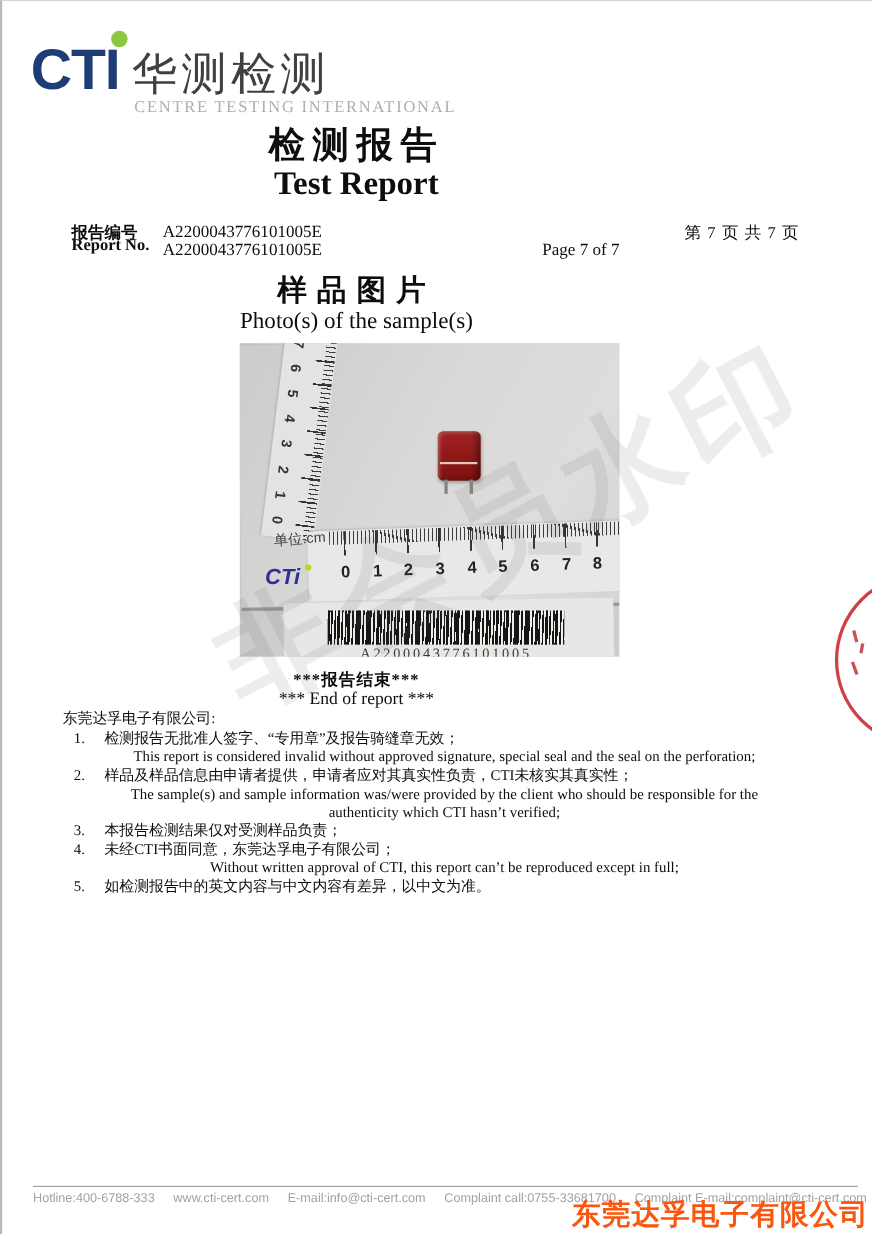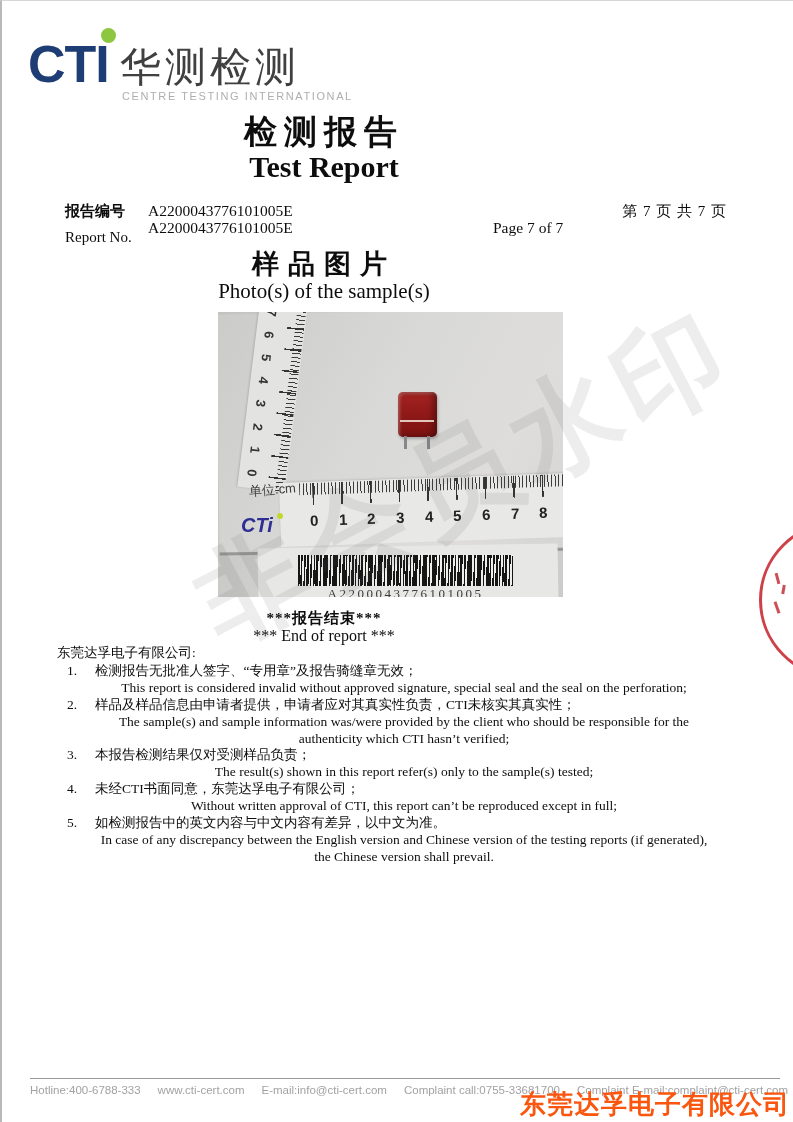--- a/index.html
+++ b/index.html
@@ -12,29 +12,29 @@
   .center{left:0;width:648px;text-align:center;}
 
   
   .page-edge{left:0;top:0;width:791px;height:1121px;pointer-events:none;
     border-left:2px solid #b9b9b9;border-top:1px solid #d6d6d6;border-right:1px solid #e2e2e2;}
 
   
   .logo-cti{left:28px;top:34px;font:bold 52px "Liberation Sans",sans-serif;color:#1d3d74;letter-spacing:-1px;}
   .logo-dot{left:101px;top:28px;width:15px;height:15px;border-radius:50%;background:#8dc63f;}
   .logo-cn{left:120px;top:40px;font-family:Liberation Mono, monospace;font-weight:500;font-size:41px;color:#404040;letter-spacing:4px;}
-  .logo-sub{left:122px;top:90px;font-family:Liberation Sans, sans-serif;font-size:11px;color:#aeaeae;letter-spacing:1.6px;}
+  .logo-sub{left:122px;top:90px;font-family:Liberation Serif, serif;font-size:15px;color:#aeaeae;letter-spacing:1.6px;}
 
   
   .title-cn{top:110px;font-size:33px;font-weight:bold;letter-spacing:7px;}
   .title-en{top:150px;font-size:30px;font-weight:bold;}
 
   
   .rn-label1{left:65px;top:202px;font-size:15px;font-weight:bold;}
-  .rn-label2{left:65px;top:229px;font-size:15px;font-weight:normal;}
+  .rn-label2{left:65px;top:215px;font-size:15px;font-weight:bold;}
   .rn-val1{left:148px;top:202px;font-size:15.5px;}
   .rn-val2{left:148px;top:219px;font-size:15.5px;}
   .pg-cn{left:493px;top:202px;width:234px;text-align:right;font-size:15px;letter-spacing:1px;}
   .pg-en{left:493px;top:219px;width:234px;text-align:left;font-size:15.5px;}
 
   
   .sec-cn{top:246px;font-size:27px;font-weight:600;letter-spacing:9px;}
   .sec-en{top:279px;font-size:21px;}
 
   
@@ -186,31 +186,29 @@
     <div class="stmt-en">This report is considered invalid without approved signature, special seal and the seal on the perforation;</div>
   </div>
   <div class="stmt-item">
     <span class="stmt-num">2.</span>
     <div class="stmt-cn">样品及样品信息由申请者提供，申请者应对其真实性负责，CTI未核实其真实性；</div>
     <div class="stmt-en">The sample(s) and sample information was/were provided by the client who should be responsible for the authenticity which CTI hasn’t verified;</div>
   </div>
   <div class="stmt-item">
     <span class="stmt-num">3.</span>
     <div class="stmt-cn">本报告检测结果仅对受测样品负责；</div>
-    <div class="stmt-en">The result(s) shown in this report refer(s) only to the sample(s) tested;</div>
   </div>
   <div class="stmt-item">
     <span class="stmt-num">4.</span>
     <div class="stmt-cn">未经CTI书面同意，东莞达孚电子有限公司；</div>
     <div class="stmt-en">Without written approval of CTI, this report can’t be reproduced except in full;</div>
   </div>
   <div class="stmt-item">
     <span class="stmt-num">5.</span>
     <div class="stmt-cn">如检测报告中的英文内容与中文内容有差异，以中文为准。</div>
-    <div class="stmt-en">In case of any discrepancy between the English version and Chinese version of the testing reports (if generated), the Chinese version shall prevail.</div>
   </div>
 </div>
 
 <div class="abs seal-circle"></div>
 <div class="abs seal-mark m1"></div>
 <div class="abs seal-mark m2"></div>
 <div class="abs seal-mark m3"></div>
 
 <div class="abs footer-line"></div>
 <div class="abs footer-row">

